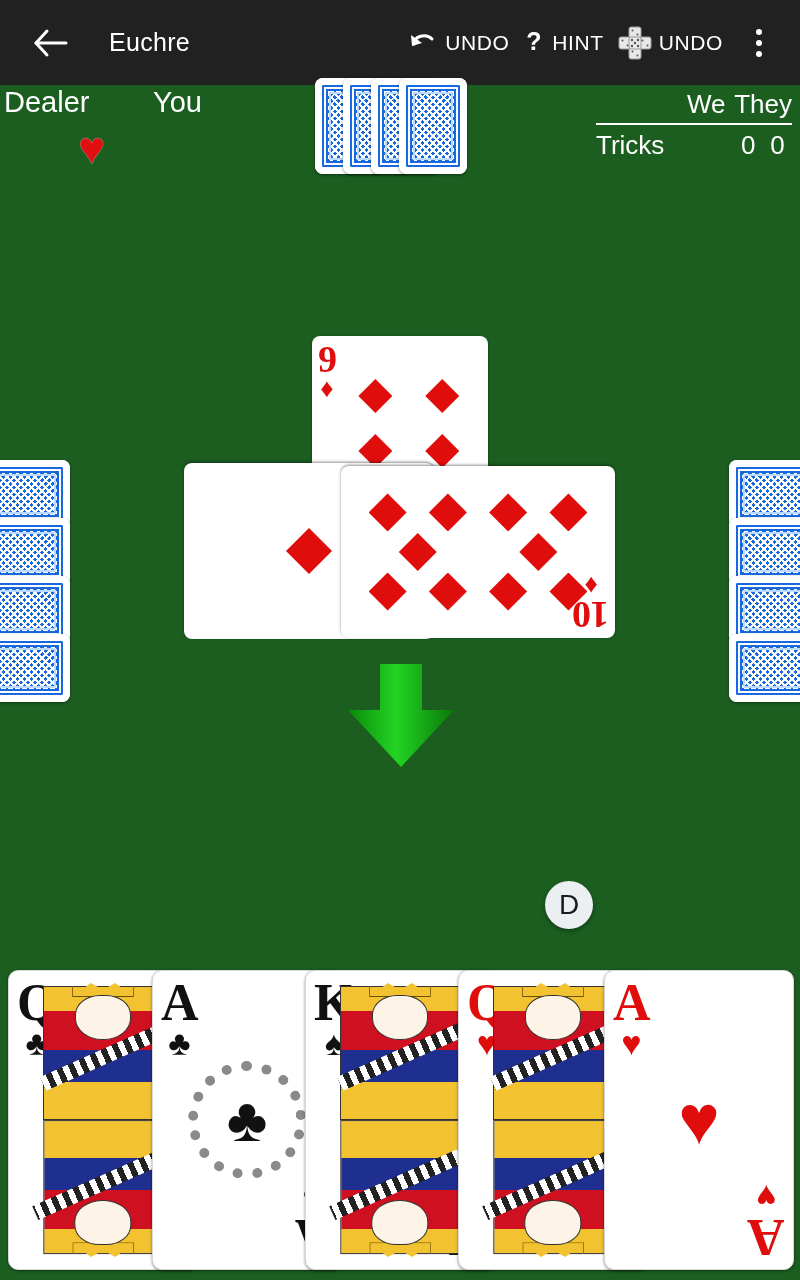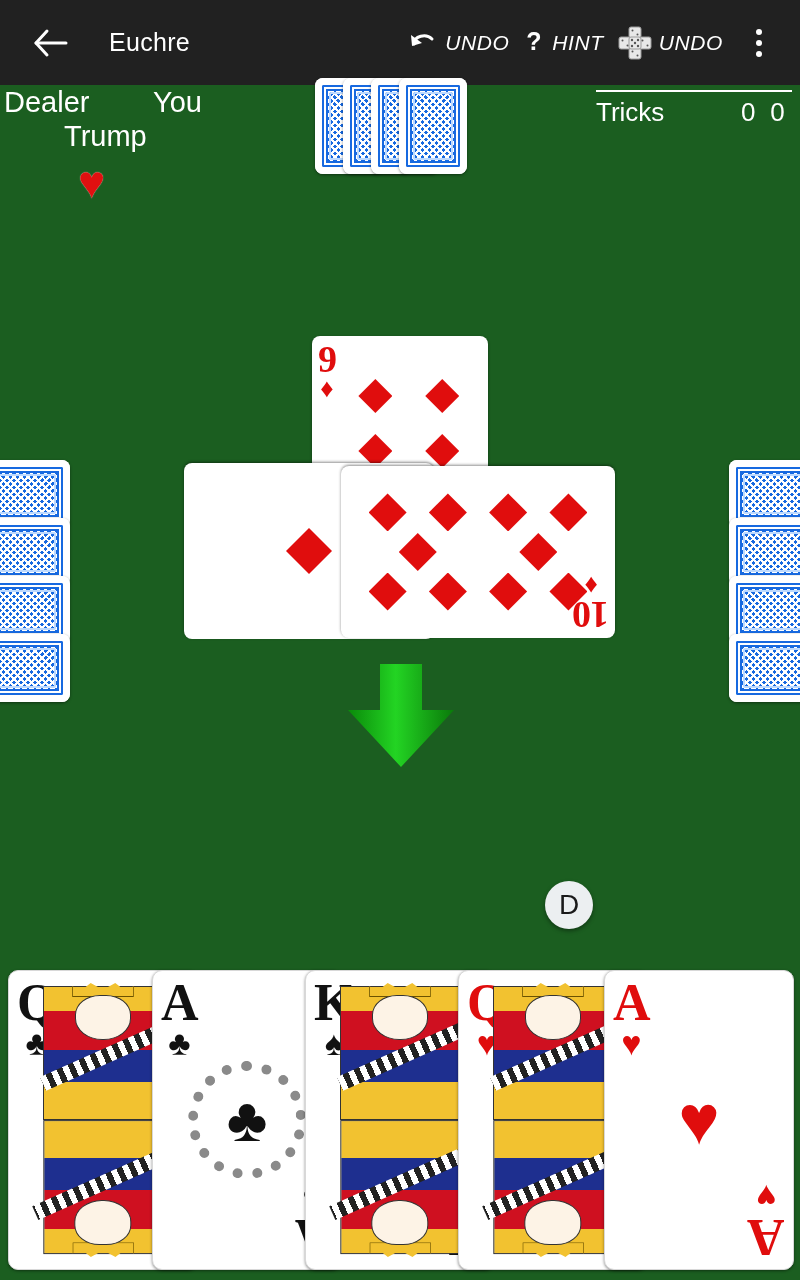--- a/index.html
+++ b/index.html
@@ -27,21 +27,21 @@
   }
   #bar-actions{
     margin-left:auto; display:flex; align-items:center; height:100%;
     padding-right:8px;
   }
   .bar-action{
     display:flex; align-items:center; height:100%;
     padding:0 7px; cursor:pointer; gap:7px;
   }
   .bar-action .lbl{
-    color:#ffffff; font-size:21px; letter-spacing:.6px; white-space:nowrap;font-style:italic;
+    color:#ffffff; font-size:21px; letter-spacing:.6px; white-space:nowrap;
   }
   .bar-ico{ display:flex; align-items:center; justify-content:center; }
 
   
   #overflow-btn{
     width:46px; height:100%; display:flex; flex-direction:column;
     align-items:center; justify-content:center; gap:5px; cursor:pointer;
     margin-left:6px; margin-right:10px;
   }
   #overflow-btn i{
@@ -291,29 +291,35 @@
     </div>
 
   </div>
 </div>
 
 <div id="info-panel">
   <div class="info-row" id="dealer-row">
     <span class="info-key">Dealer</span>
     <span class="info-val">You</span>
   </div>
-  <div class="info-row" id="trump-row">
-    <span>Trump</span>
-  </div>
   <div id="trump-suit-wrap">
     <span class="suit-heart-big">♥</span>
   </div>
 </div>
 
 <div id="score-panel">
+  <table>
+    <tbody>
+        <tr>
+      <th class="corner"></th>
+      <th class="col">We</th>
+      <th class="col">They</th>
+    </tr>
+  </tbody>
+    </table>
   <div id="score-rule"></div>
   <table>
     <tbody>
     <tr>
       <td class="lbl">Tricks</td>
       <td class="num">0</td>
       <td class="num">0</td>
     </tr>
   </tbody>
     </table>

